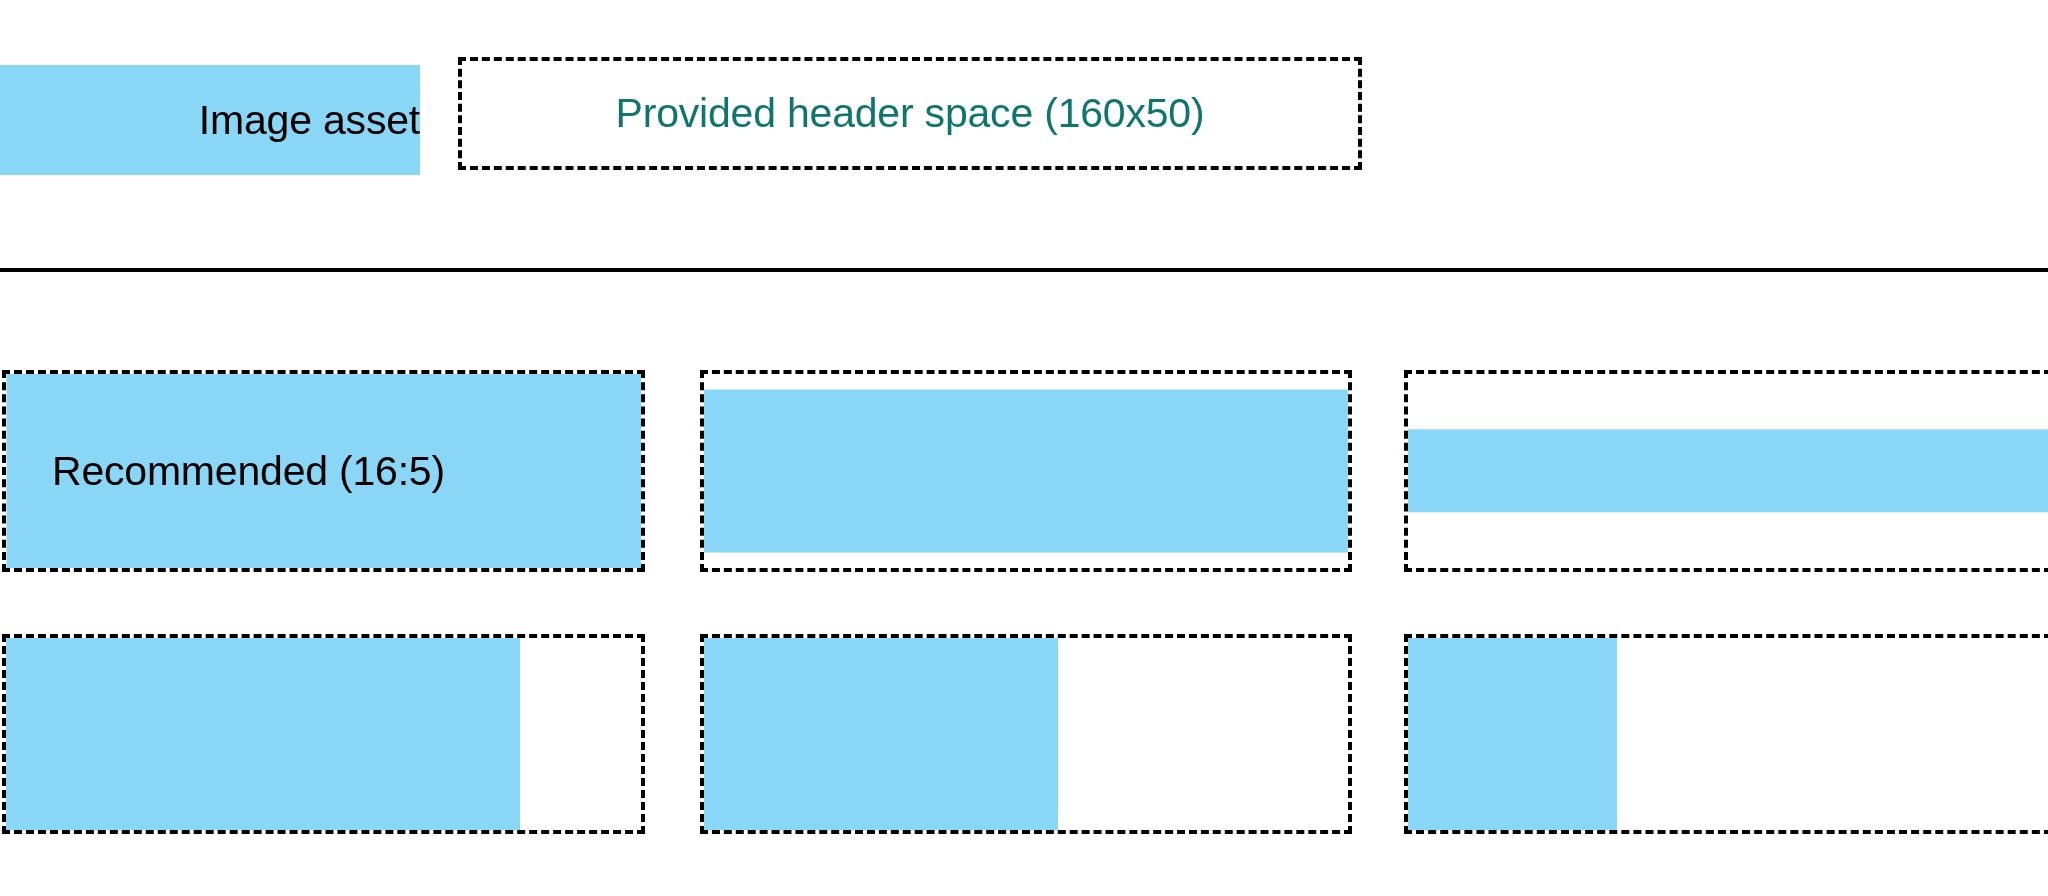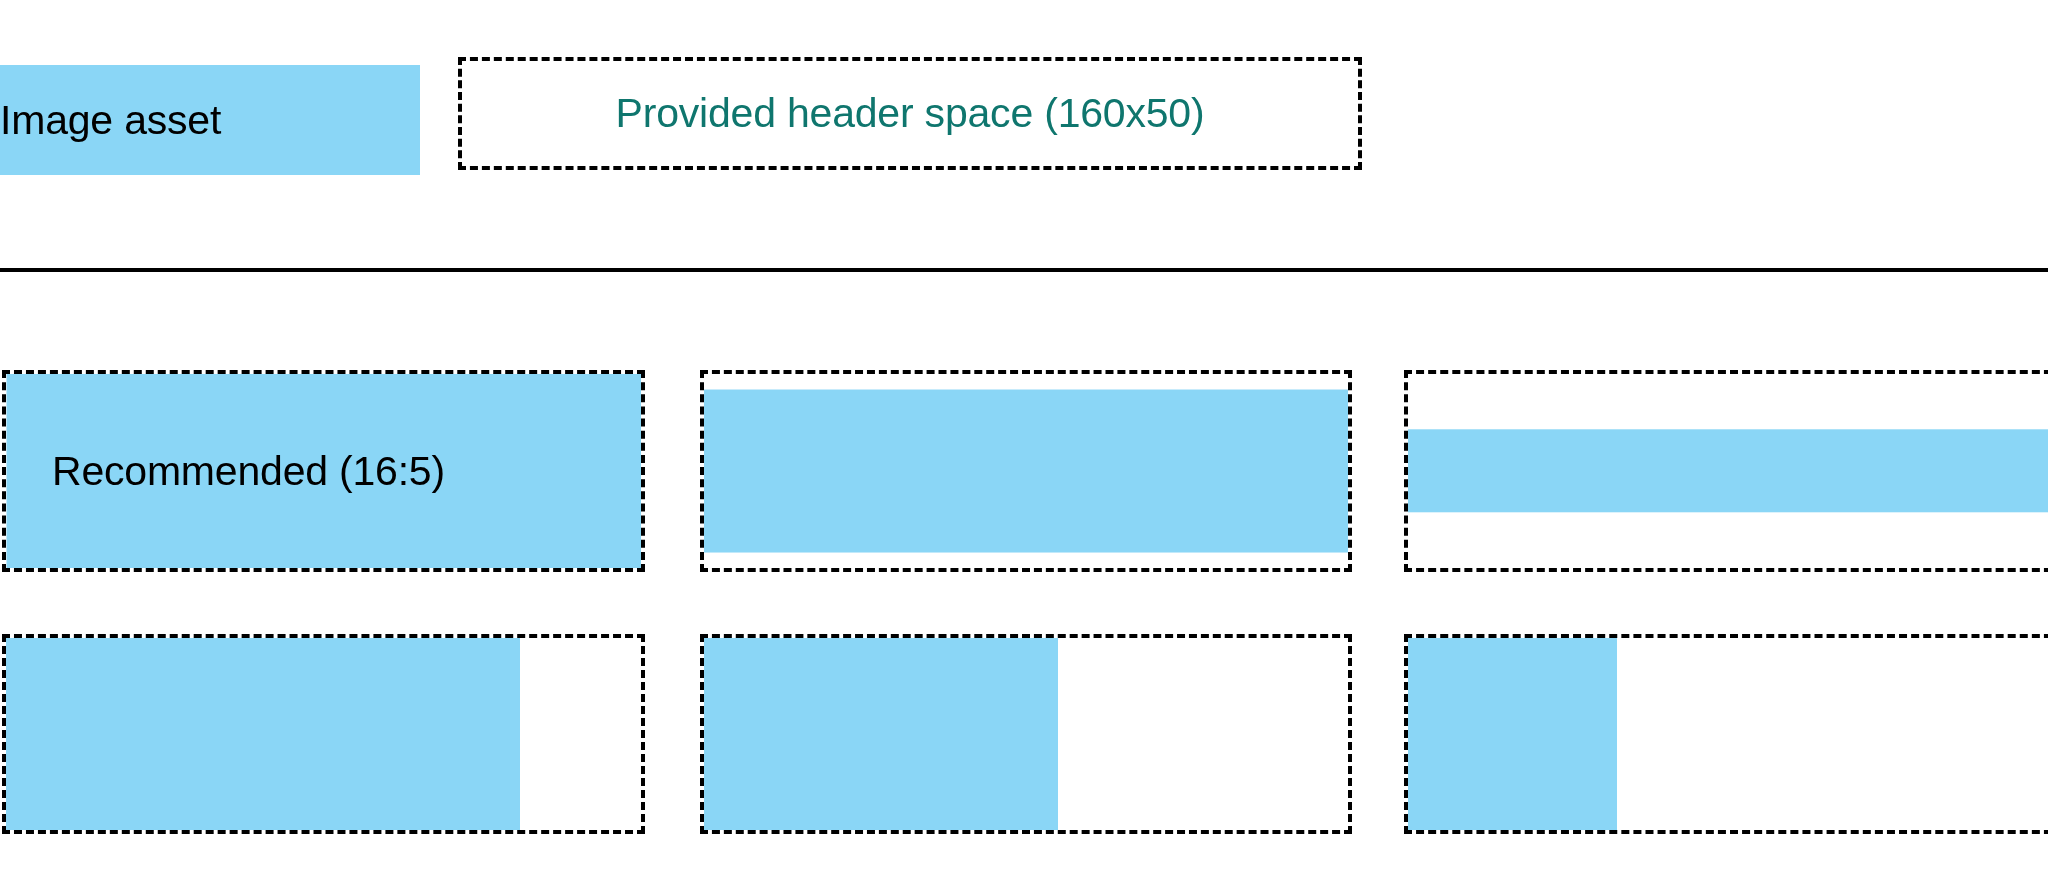--- a/index.html
+++ b/index.html
@@ -37,21 +37,21 @@
 
   .asset-swatch {
     position: absolute;
     left: 0px;
     top: 65px;
     width: 420px;
     height: 110px;
     background: #8ad6f6;
     display: flex;
     align-items: center;
-    justify-content: flex-start;
+    justify-content: flex-end;
   }
   .asset-swatch-label {
     font-size: 41px;
     line-height: 1;
     letter-spacing: -0.2px;
     color: #000000;
     white-space: nowrap;
   }
 
   .header-space-box {

